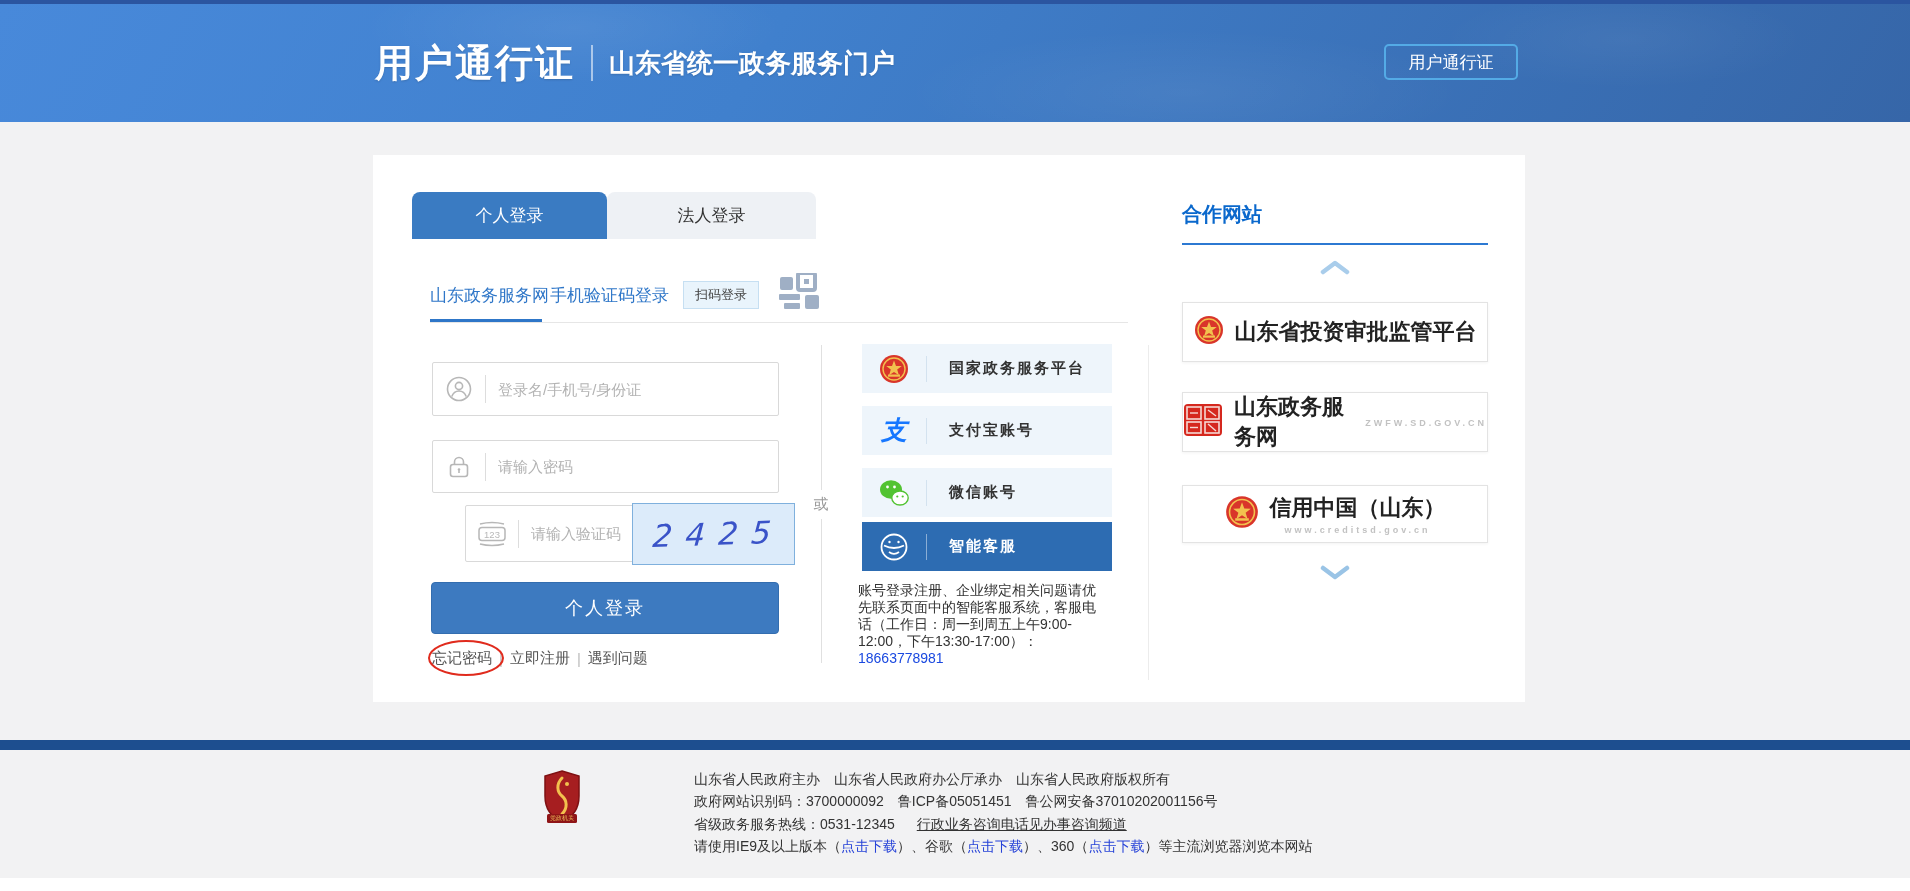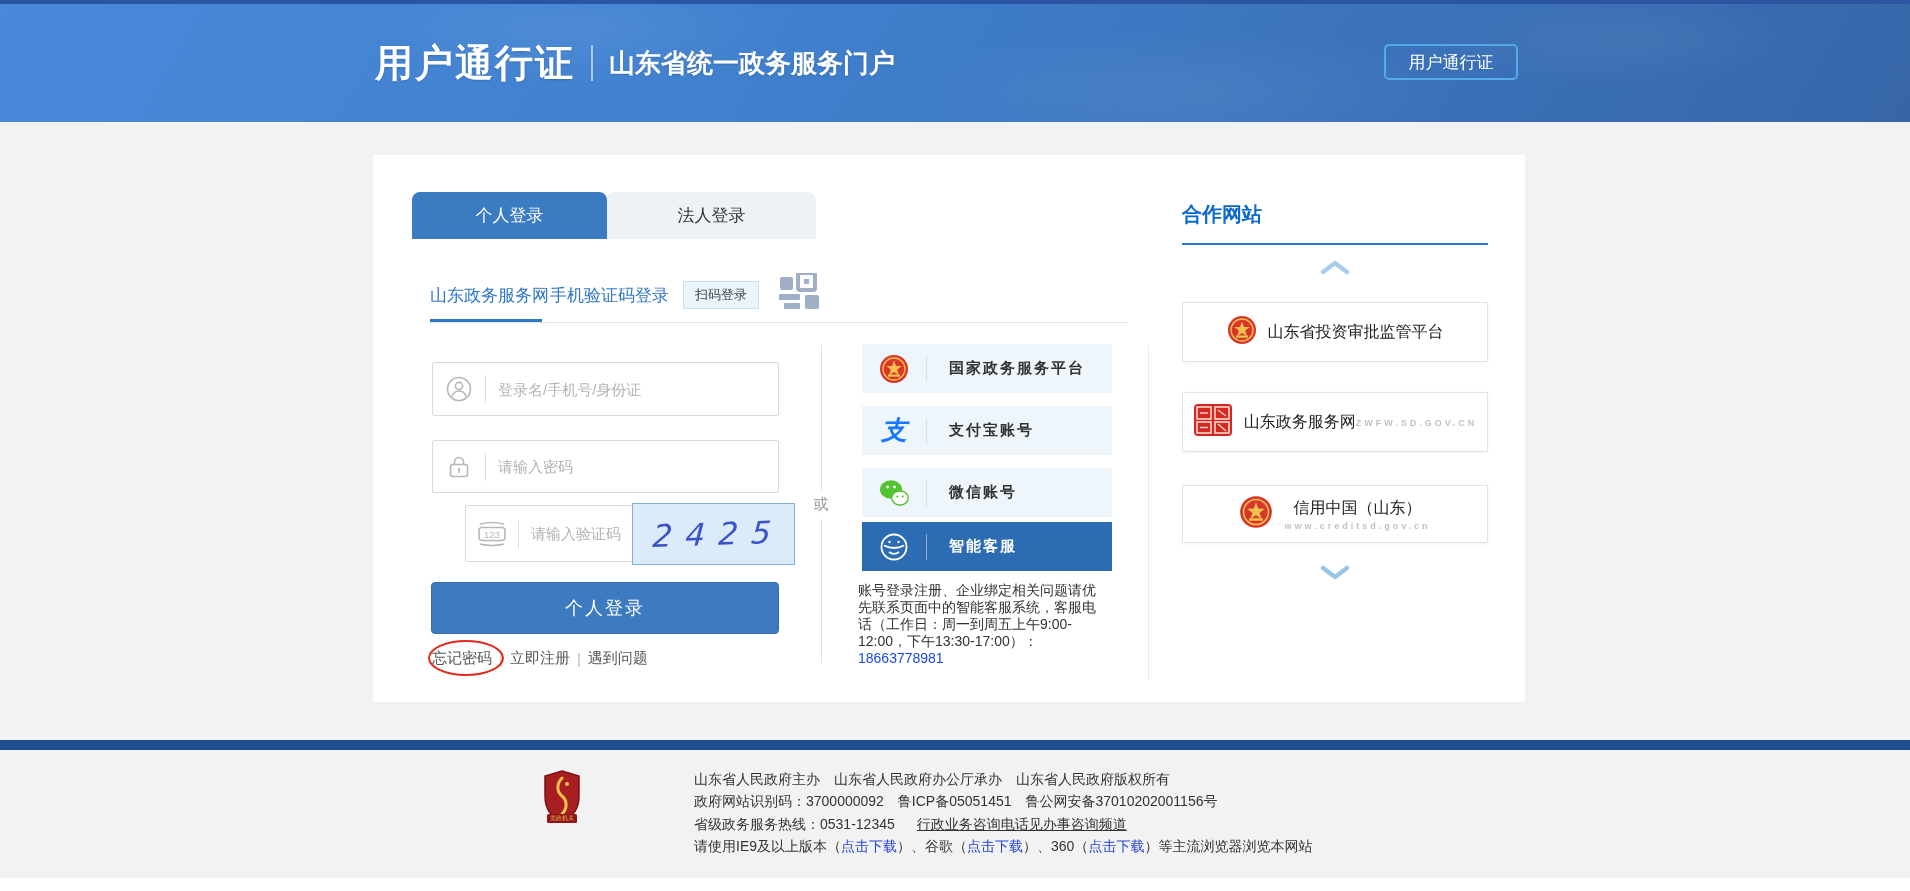--- a/index.html
+++ b/index.html
@@ -98,21 +98,21 @@
   
   .partners { position:absolute; left:809px; top:46px; width:306px; }
   .partners-title { font-size:20px; font-weight:bold; color:#0a68cc; }
   .partners-rule { margin-top:15px; width:306px; height:2px; background:#2c79d2; }
   .chev { display:block; margin:0 auto; cursor:pointer; }
   .chev-up { margin-top:15px; }
   .p-card { position:absolute; left:0; width:306px; height:60px; background:#fff; border:1px solid #e3e3e3;
             box-shadow:0 1px 3px rgba(0,0,0,.05); display:flex; align-items:center; justify-content:center;
             gap:11px; cursor:pointer; }
   .p-card-1 { top:101px; } .p-card-2 { top:191px; } .p-card-3 { top:284px; height:58px; }
-  .p-name { font-size:16px; font-weight:normal; color:#222; }
+  .p-name { font-size:22px; font-weight:bold; color:#222; }
   .p-sub { font-size:9px; color:#c2c2c2; letter-spacing:3px; margin-top:2px; font-weight:bold; }
   .chev-down-wrap { position:absolute; left:0; top:364px; width:306px; text-align:center; }
 
   
   .navy-band { position:absolute; left:0; top:740px; width:100%; height:10px; background:#1d4e8f; }
   .footer { position:absolute; left:0; top:750px; width:100%; height:128px; background:#f2f2f3; }
   .gov-badge { position:absolute; left:543px; top:20px; }
   .badge-label { position:absolute; left:543px; top:64px; width:38px; text-align:center; font-size:6px;
                  color:#f0c05a; letter-spacing:0; }
   .f-lines { position:absolute; left:694px; top:18px; font-size:14px; color:#333; line-height:22.4px; }

